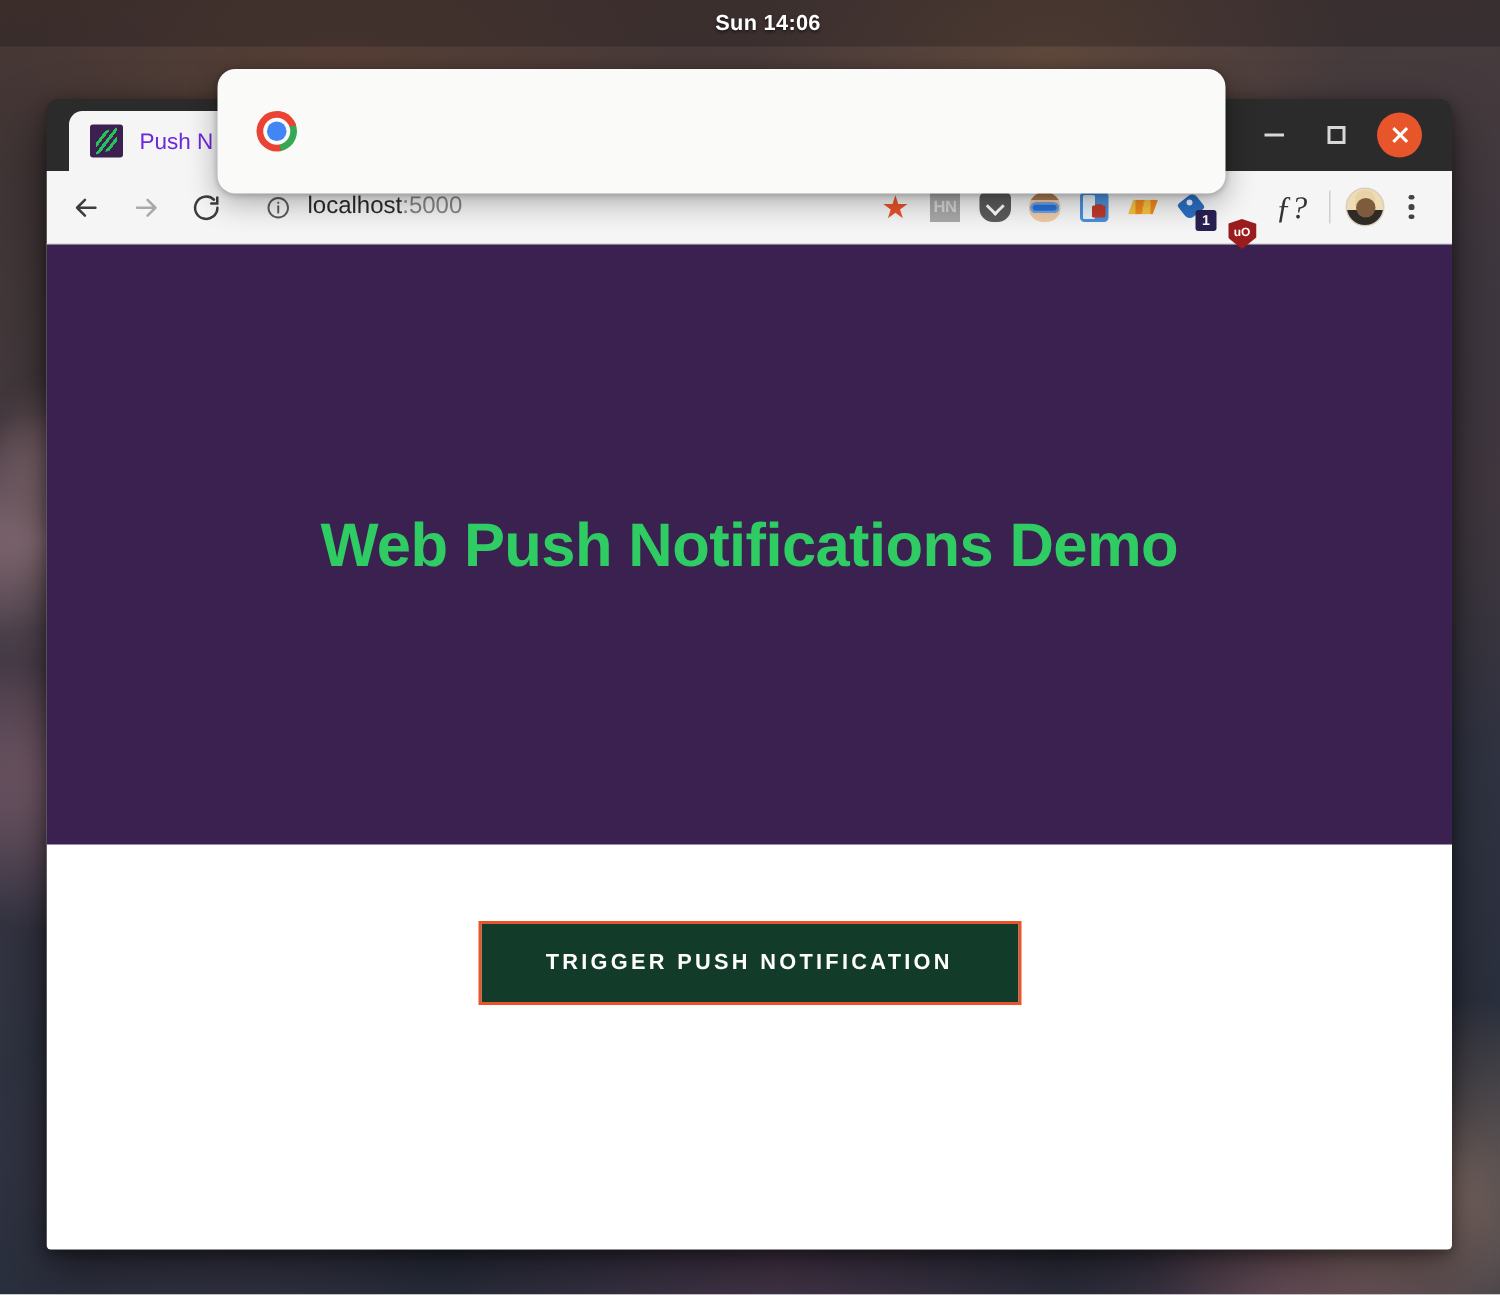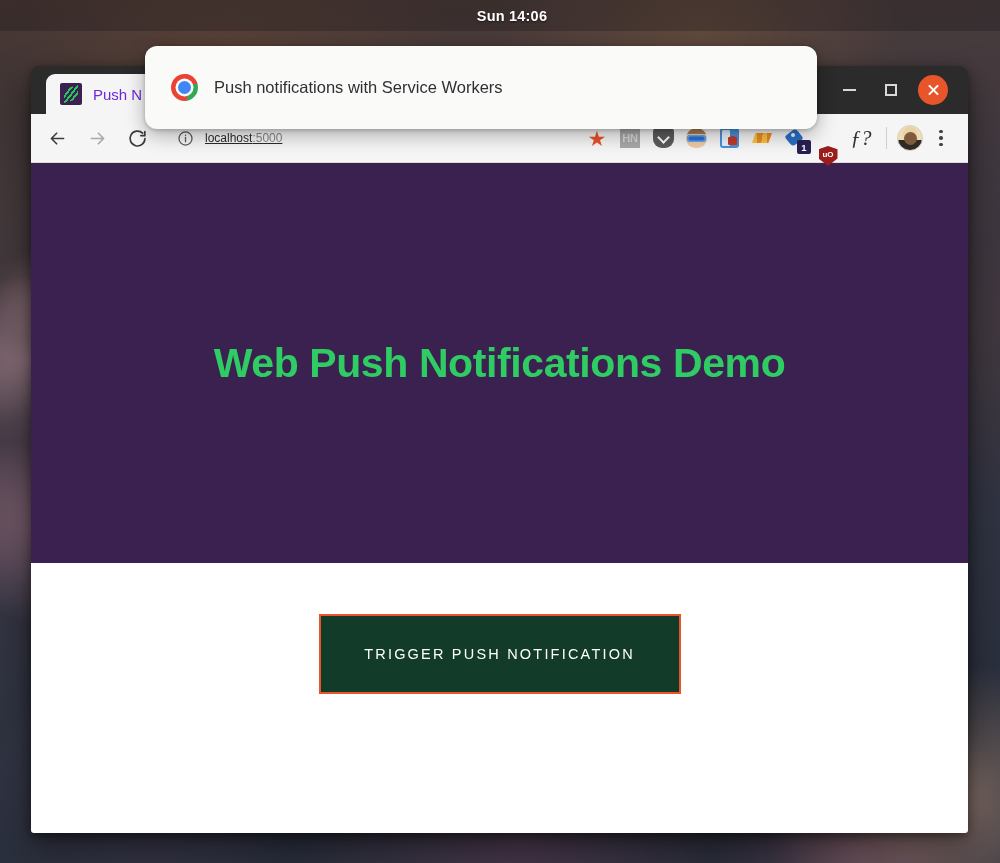--- a/index.html
+++ b/index.html
@@ -116,21 +116,21 @@
   }
   .navbtn { width: 40px; height: 40px; display: flex; align-items: center; justify-content: center; flex: none; }
   .navbtn svg { display: block; }
   #omnibox {
     flex: 1; height: 34px; margin: 0 8px 0 6px;
     display: flex; align-items: center; gap: 11px;
     padding-left: 14px;
     border-radius: 17px;
   }
   #info-icon { width: 17px; height: 17px; flex: none; }
-  #url { font-size: 12px; color: #2a2a2a; white-space: nowrap; text-decoration: underline; }
+  #url { font-size: 16px; color: #2a2a2a; white-space: nowrap; }
   #url .dim { color: #868686; }
 
   #exticons { display: flex; align-items: center; gap: 3px; flex: none; }
   .ext { width: 30px; height: 30px; display: flex; align-items: center; justify-content: center; position: relative; flex: none; }
 
   .ico-star { color: #e8522a; font-size: 21px; line-height: 1; }
   .ico-hn {
     width: 20px; height: 20px; background: #a8a8a8; color: #d6d6d6;
     font-size: 11px; font-weight: bold; display: flex;
     align-items: center; justify-content: center; letter-spacing: -.3px;
@@ -239,23 +239,23 @@
   #hero h1 {
     font-size: 41px; font-weight: bold; color: #2ecc63;
     letter-spacing: -.4px;
   }
   #body-area { padding-top: 53px; display: flex; justify-content: center; }
   #trigger-btn {
     background: #133b29;
     color: #ffffff;
     border: none;
     outline: 2px solid #e8552a;
-    padding: 30px 30px;
+    padding: 18px 30px;
     font-family: "Liberation Sans", sans-serif;
-    font-size: 14.5px; font-weight: normal;
+    font-size: 14.5px; font-weight: bold;
     letter-spacing: 2.2px;
     min-width: 358px;
   }
 
   
   #notification {
     position: absolute; left: 145px; top: 46px;
     width: 672px; height: 83px;
     background: #fafaf9;
     border-radius: 12px;
@@ -391,15 +391,14 @@
     </div>
     <div id="body-area">
       <button id="trigger-btn">TRIGGER PUSH NOTIFICATION</button>
     </div>
   </div>
 </div>
 
 <div id="notification">
   <div id="chrome-logo"></div>
   <div id="notif-text">
-    <div id="notif-title">Push notifications with Service Workers</div>
   </div>
 </div>
 
 </body></html>

